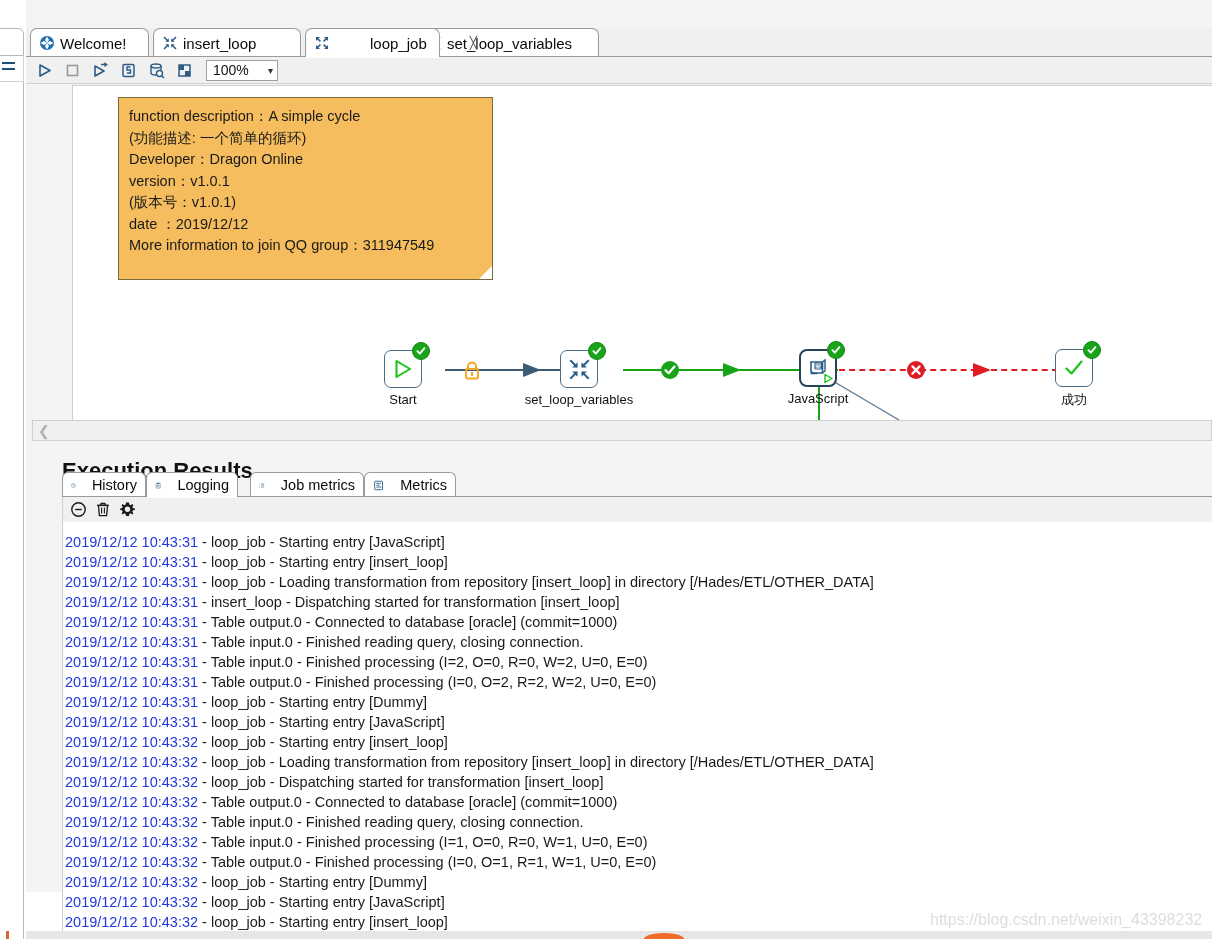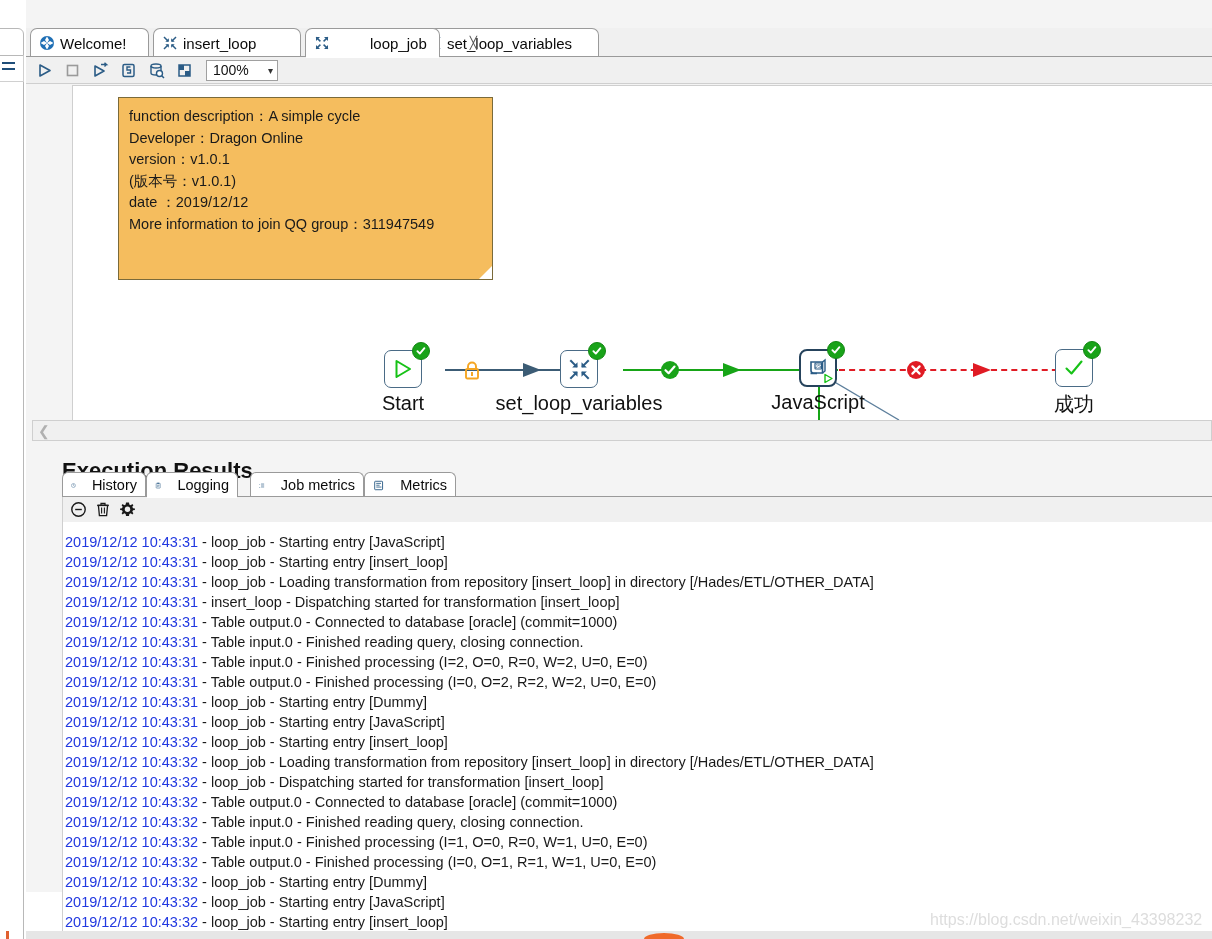--- a/index.html
+++ b/index.html
@@ -101,21 +101,21 @@
   
   .node { position: absolute; }
   .node-box {
     position: relative; width: 38px; height: 38px;
     background: #fff; border: 1px solid #4a6b86; border-radius: 7px;
     display: flex; align-items: center; justify-content: center;
   }
   .node-box.selected { border: 2.5px solid #26435c; border-radius: 8px; }
   .node-label {
     position: absolute; left: 50%; transform: translateX(-50%);
-    top: 42px; font-size: 20px; color: #111; white-space: nowrap;
+    top: 42px; font-size: 13px; color: #111; white-space: nowrap;
   }
   .badge-ok {
     position: absolute; right: -9px; top: -9px;
     width: 18px; height: 18px; border-radius: 50%;
     background: #19a319; border: 1px solid #138713;
     display: flex; align-items: center; justify-content: center;
   }
   .hop { position: absolute; }
   .hop-solid { border-top: 2px solid #3c5c75; }
   .hop-green { border-top: 2px solid #17a517; }
@@ -317,20 +317,21 @@
       <div class="zoom-combo">
         <span>100%</span>
         <span class="zoom-caret">▾</span>
       </div>
     </div>
 
     <div class="canvas">
 
       <div class="note">
         <div>function description：A simple cycle</div>
+        <div>(功能描述: 一个简单的循环)</div>
         <div>Developer：Dragon Online</div>
         <div>version：v1.0.1</div>
         <div>(版本号：v1.0.1)</div>
         <div>date&nbsp;：2019/12/12</div>
         <div>More information to join QQ group：311947549</div>
         <div class="fold"></div>
       </div>
 
       <div class="hop hop-solid" style="left:372px; top:283px; width:124px;"></div>
       <svg style="position:absolute; left:448px; top:274px;" width="26" height="20" viewBox="0 0 26 20">

